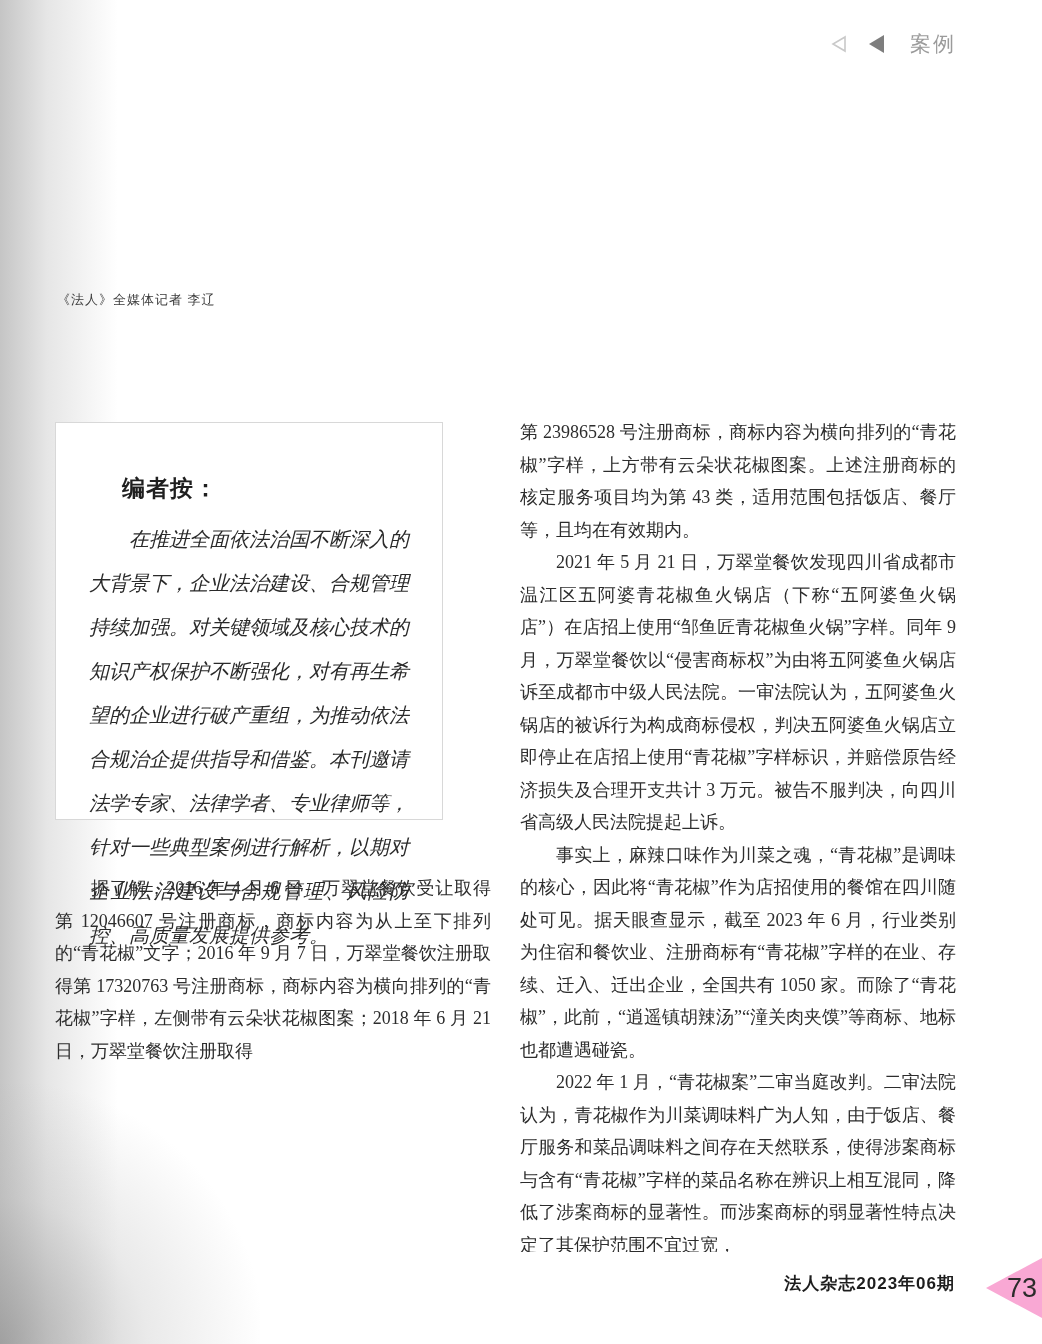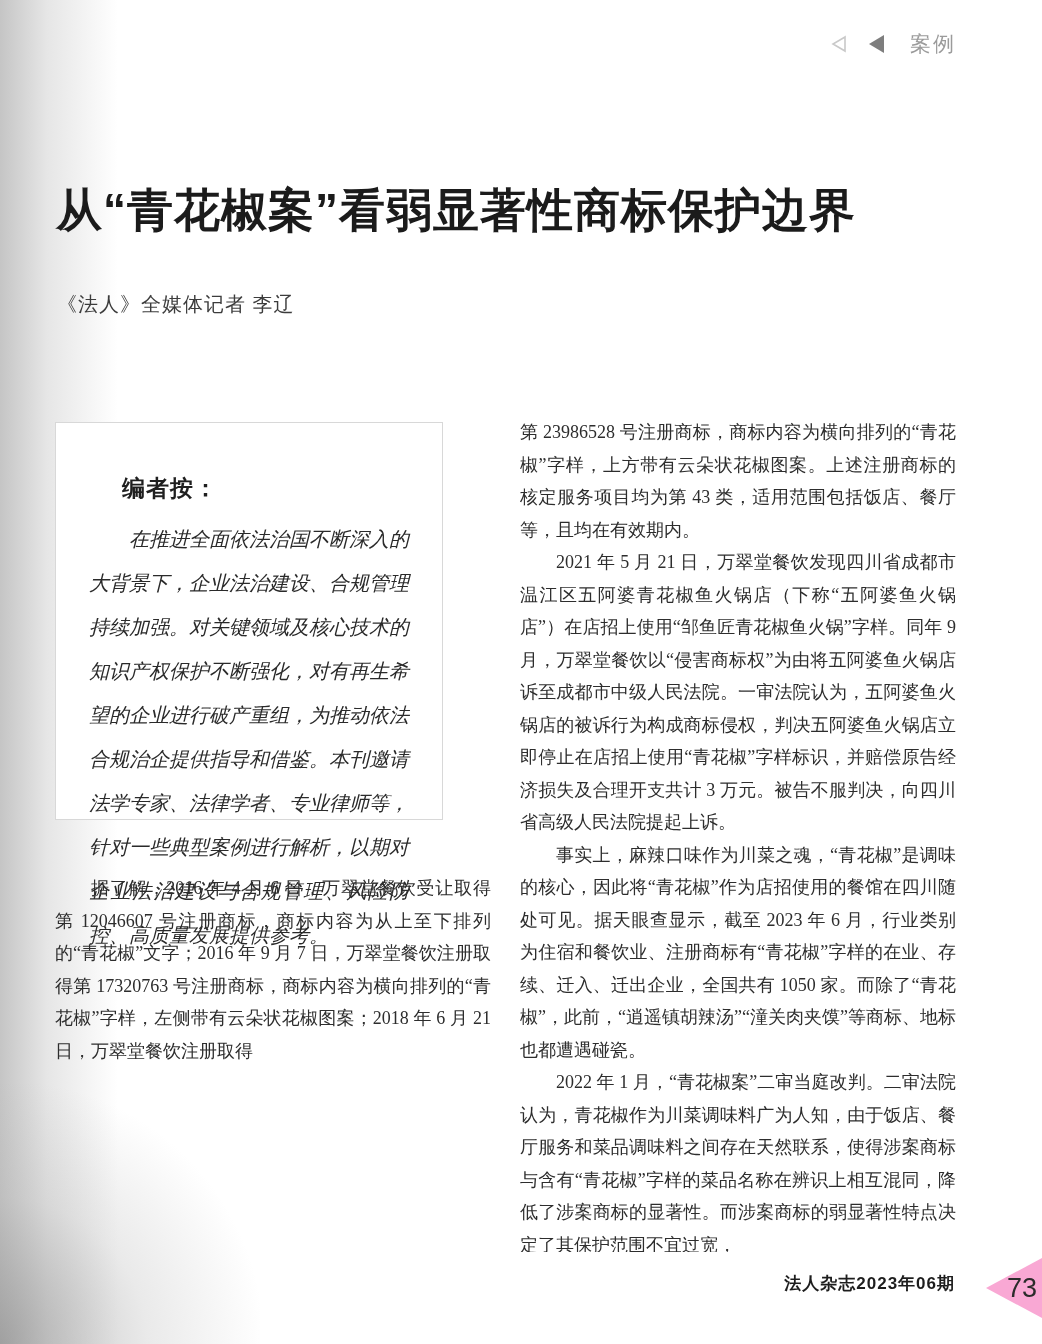--- a/index.html
+++ b/index.html
@@ -58,21 +58,21 @@
     letter-spacing: 1px;
     color: #1b1b1b;
     white-space: nowrap;
   }
 
   .byline {
     position: absolute;
     left: 57px;
     top: 291px;
     font-family: "Liberation Sans", "DejaVu Sans", sans-serif;
-    font-size: 20px;
+    font-size: 13px;
     color: #3c3c3c;
     letter-spacing: 1px;
   }
 
   
   .editor-box {
     position: absolute;
     left: 55px;
     top: 422px;
     width: 388px;
@@ -162,21 +162,20 @@
       </svg>
     </span>
     <span style="margin-left:-6px;">
       <svg width="22" height="22" viewBox="0 0 22 22">
         <path d="M19 2 L4 11 L19 20 Z" fill="#7e7e7e"></path>
       </svg>
     </span>
     <span>案例</span>
   </div>
 
-  <h1 class="title">从“青花椒案”看弱显著性商标保护边界</h1>
 
   <div class="byline">《法人》全媒体记者 李辽</div>
 
   <div class="editor-box">
     <div class="editor-heading">编者按：</div>
     <p class="editor-body">在推进全面依法治国不断深入的大背景下，企业法治建设、合规管理持续加强。对关键领域及核心技术的知识产权保护不断强化，对有再生希望的企业进行破产重组，为推动依法合规治企提供指导和借鉴。本刊邀请法学专家、法律学者、专业律师等，针对一些典型案例进行解析，以期对企业法治建设与合规管理、风险防控、高质量发展提供参考。</p>
   </div>
 
   <div class="col col-left">
     <p>据了解，2016 年 4 月 6 日，万翠堂餐饮受让取得第 12046607 号注册商标，商标内容为从上至下排列的“青花椒”文字；2016 年 9 月 7 日，万翠堂餐饮注册取得第 17320763 号注册商标，商标内容为横向排列的“青花椒”字样，左侧带有云朵状花椒图案；2018 年 6 月 21 日，万翠堂餐饮注册取得</p>

